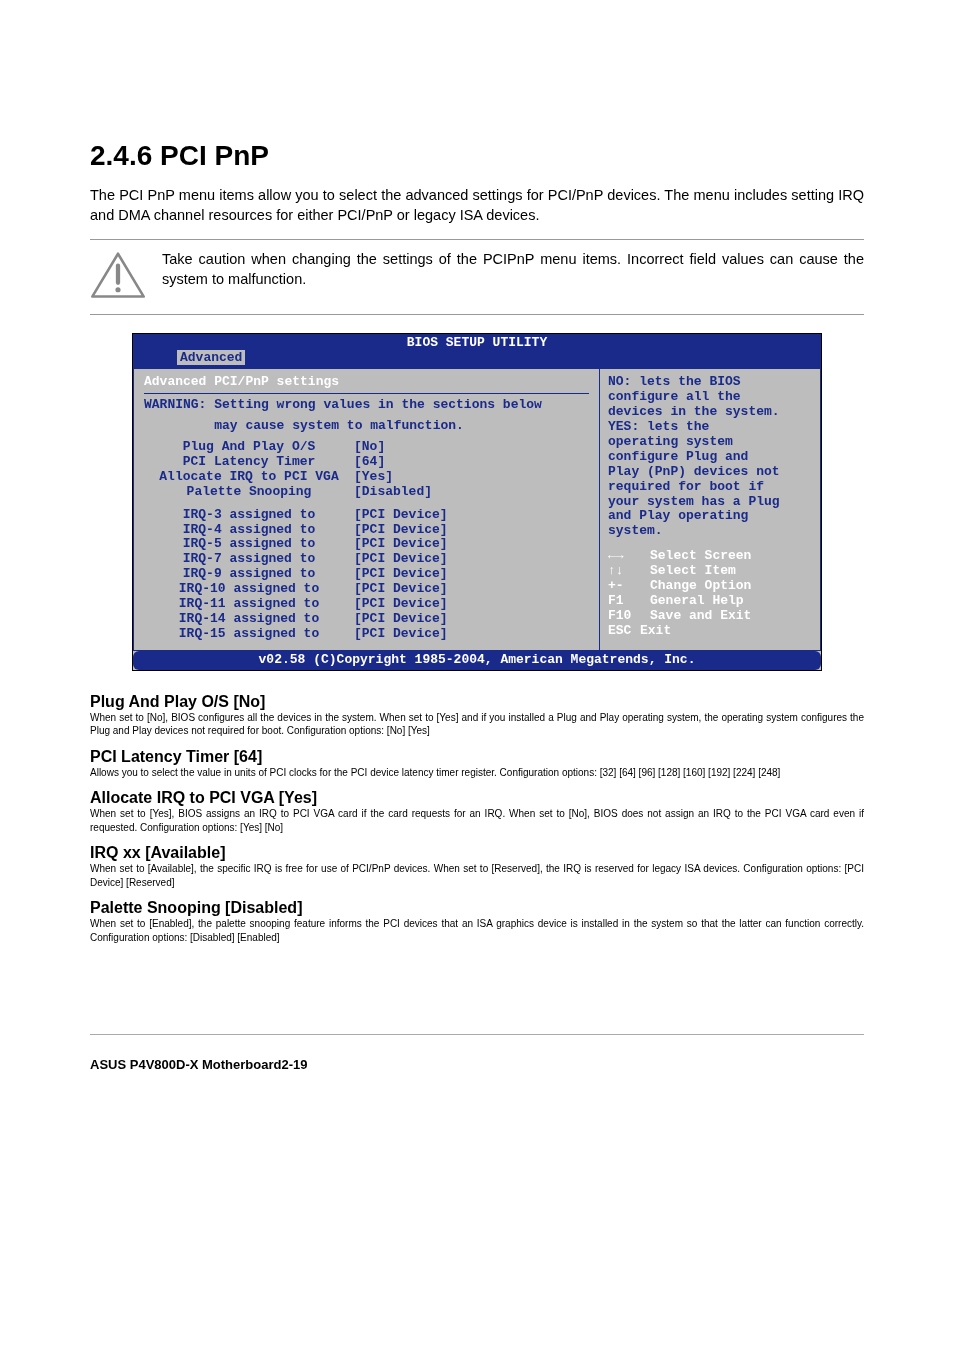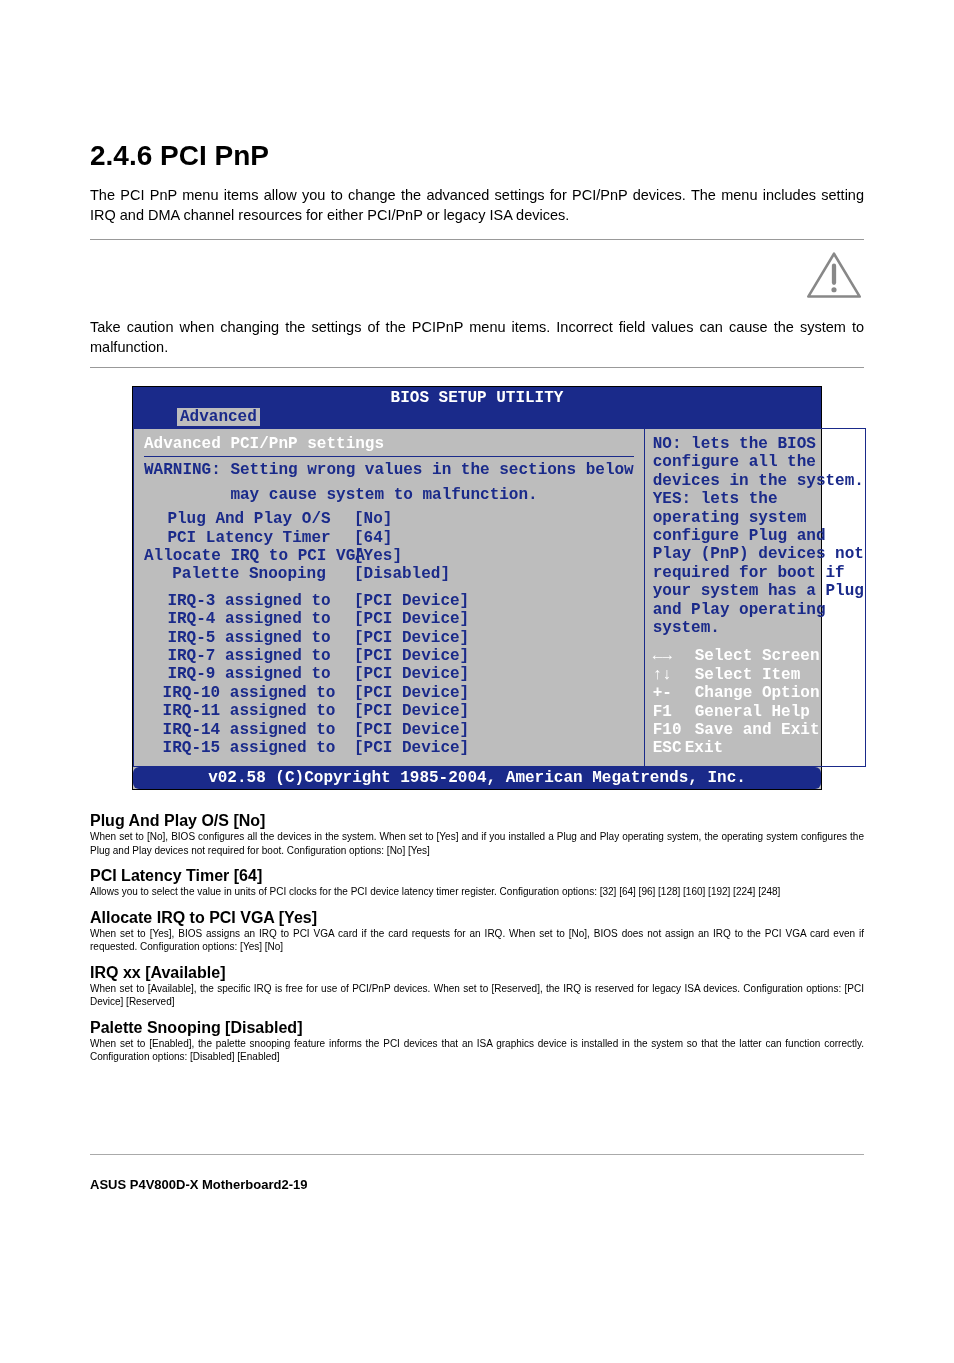--- a/index.html
+++ b/index.html
@@ -22,41 +22,40 @@
   p.intro {
     font-size: 14.5px;
     line-height: 1.35;
     text-align: justify;
     margin-bottom: 14px;
   }
   .caution-box {
     border-top: 1px solid #999;
     border-bottom: 1px solid #999;
     display: flex;
-    align-items: flex-end;
+    align-items: flex-start;
     padding: 10px 0;
     margin-bottom: 18px;
     gap: 14px;
-    flex-direction: column;
   }
   .caution-icon {
     width: 58px;
     flex-shrink: 0;
     padding-top: 2px;
   }
   .caution-text {
     font-size: 14.5px;
     line-height: 1.35;
     text-align: justify;
     flex: 1;
   }
   
   .bios {
     font-family: "Courier New", monospace;
-    font-size: 16px;
+    font-size: 13px;
     line-height: 1.15;
     font-weight: bold;
     border: 1px solid #000;
     margin: 0 auto 22px auto;
     width: 690px;
     background: #bdbdbd;
   }
   .bios-header {
     background: #1a2a8a;
     color: #fff;
@@ -138,21 +137,21 @@
     font-weight: bold;
   }
 </style>
 </head>
 <body>
 
 <div class="page">
 
   <h1 class="section-title">2.4.6   PCI PnP</h1>
 
-  <p class="intro">The PCI PnP menu items allow you to change the advanced settings for PCI/PnP devices. The menu includes setting IRQ and DMA channel resources for either PCI/PnP or legacy ISA devices.</p>
+  <p class="intro">The PCI PnP menu items allow you to select the advanced settings for PCI/PnP devices. The menu includes setting IRQ and DMA channel resources for either PCI/PnP or legacy ISA devices.</p>
 
   <div class="caution-box">
     <div class="caution-icon">
       <svg viewBox="0 0 64 56" width="56" height="48">
         <polygon points="32,2 62,52 2,52" fill="none" stroke="#888" stroke-width="3" stroke-linejoin="round"></polygon>
         <line x1="32" y1="16" x2="32" y2="36" stroke="#888" stroke-width="5" stroke-linecap="round"></line>
         <circle cx="32" cy="44" r="3" fill="#888"></circle>
       </svg>
     </div>
     <div class="caution-text">Take caution when changing the settings of the PCIPnP menu items. Incorrect field values can cause the system to malfunction.</div>

